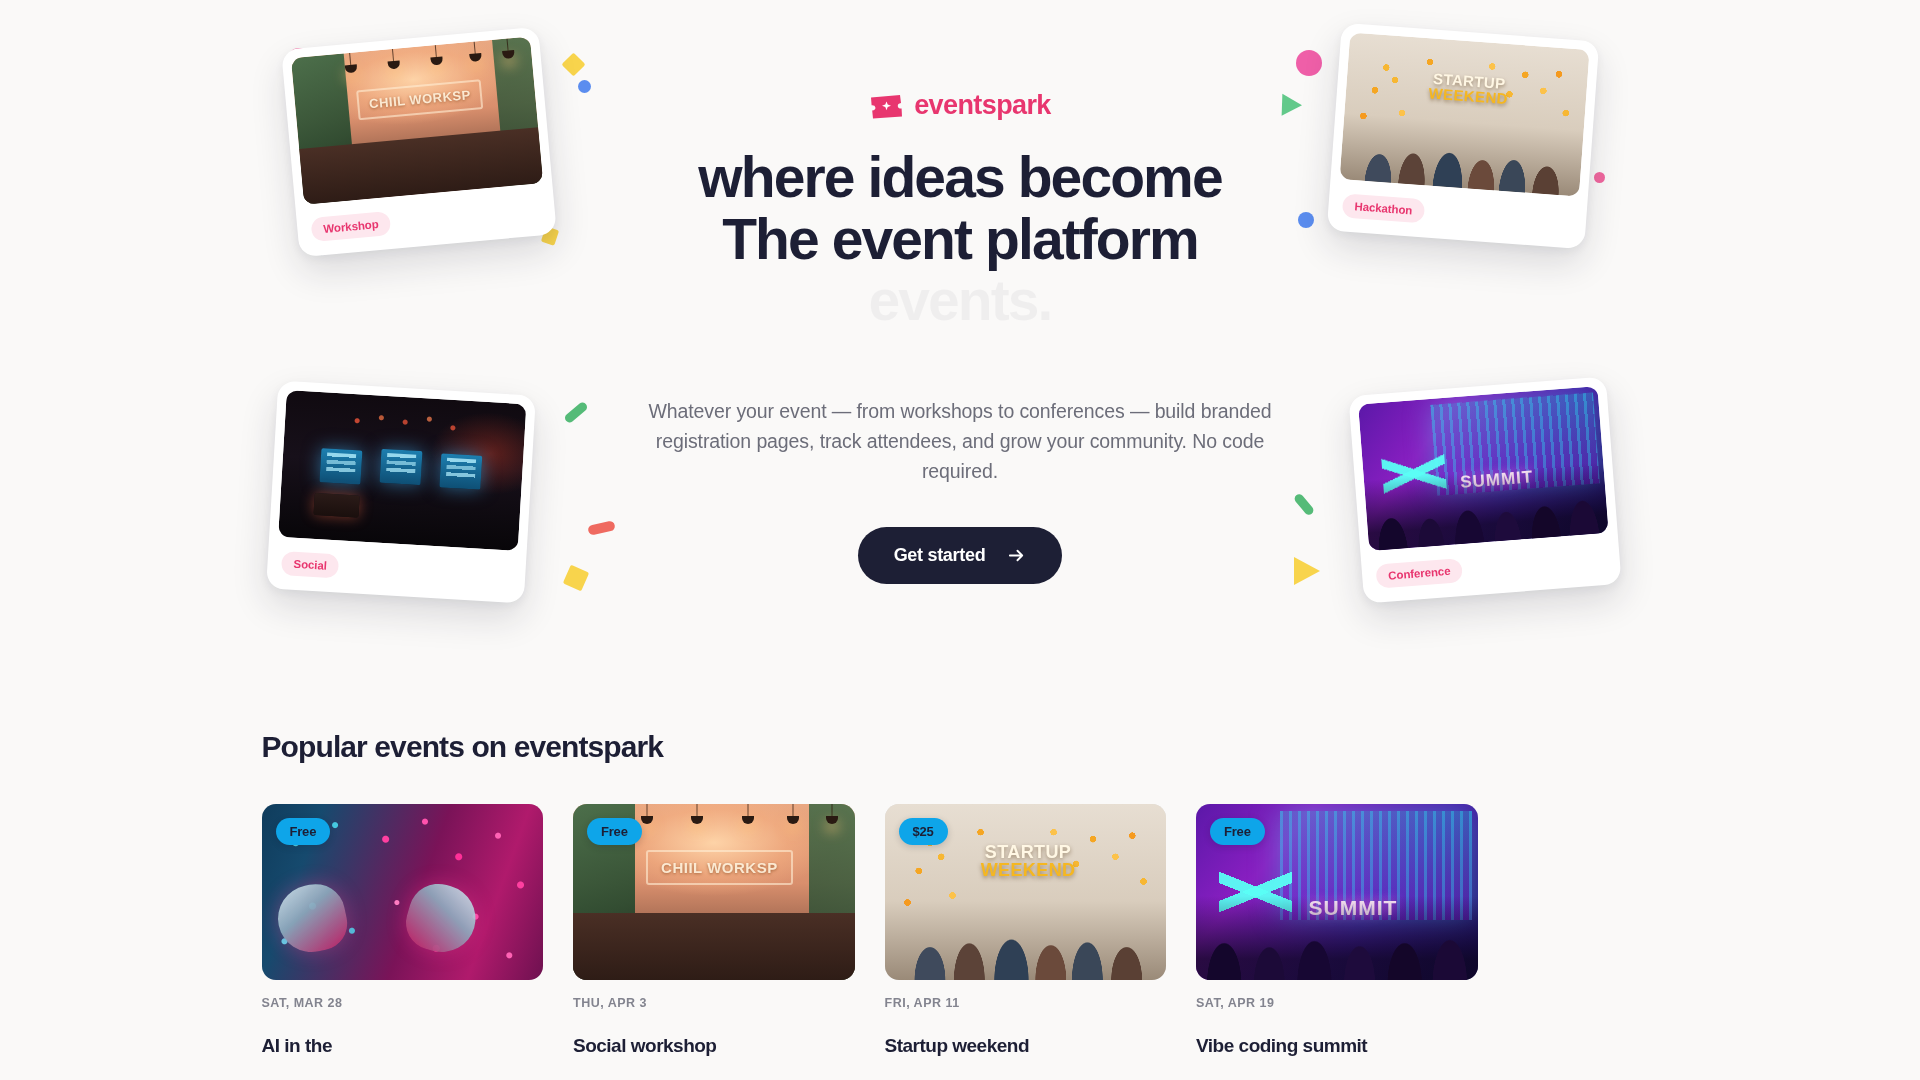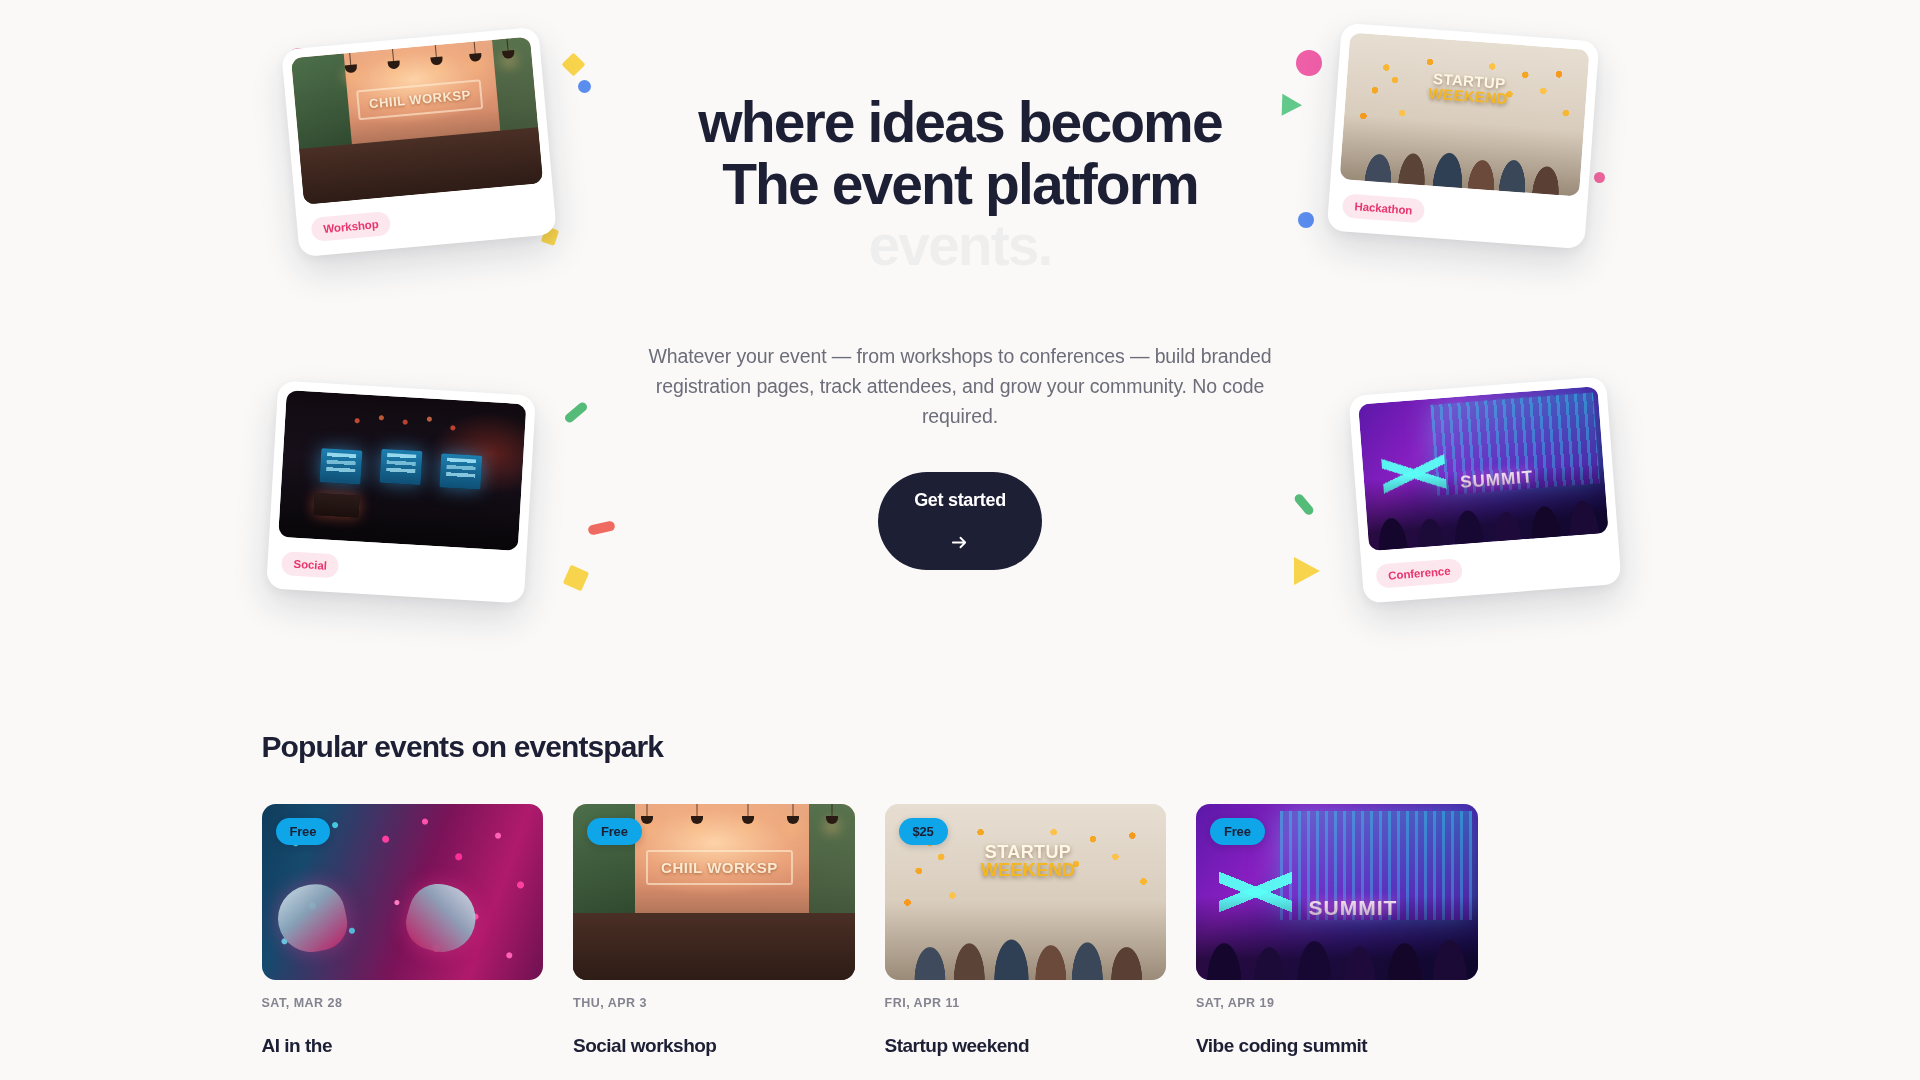--- a/index.html
+++ b/index.html
@@ -82,21 +82,20 @@
     background: #1d1f35;
     color: #ffffff;
     border: none;
     border-radius: 999px;
     padding: 18px 36px;
     font-size: 18px;
     font-weight: 700;
     letter-spacing: -0.3px;
     cursor: pointer;
     font-family: "Liberation Sans", sans-serif;
-    flex-direction: column;
   }
   .cta-arrow { display: block; width: 19px; height: 19px; }
 
   
   .pcard {
     position: absolute;
     width: 258px;
     background: #ffffff;
     border-radius: 17px;
     padding: 9px 9px 0 9px;
@@ -497,20 +496,29 @@
           <div class="sm-crowd"></div>
         </div>
       </div>
       <div class="pcard-foot">
         <span class="chip">Conference</span>
       </div>
     </div>
 
     <div class="hero-center">
 
+      <div class="brand">
+        <span class="brand-icon">
+          <svg viewBox="0 0 34 26" width="34" height="26" aria-hidden="true">
+            <path d="M2 4.5 L31 2 L32 10 Q28.5 10.6 28.8 13.2 Q29.1 15.8 32.6 15.6 L33 23.5 L4 25.5 L3.2 17.6 Q6.7 17.2 6.4 14.6 Q6.1 12 2.6 12.3 Z" fill="#e8366f"></path>
+            <path d="M17.5 8.4 L18.7 11.6 L22 12.8 L18.7 14 L17.5 17.2 L16.3 14 L13 12.8 L16.3 11.6 Z" fill="#ffffff"></path>
+          </svg>
+        </span>
+        <span class="brand-name">eventspark</span>
+      </div>
 
       <h1 class="hero-title">
         <span class="ln">where ideas become</span>
         <span class="ln">The event platform</span>
         <span class="ln ln-fade">events.</span>
       </h1>
 
       <p class="hero-sub">Whatever your event — from workshops to conferences — build branded registration pages, track attendees, and grow your community. No code required.</p>
 
       <div class="cta-wrap">

